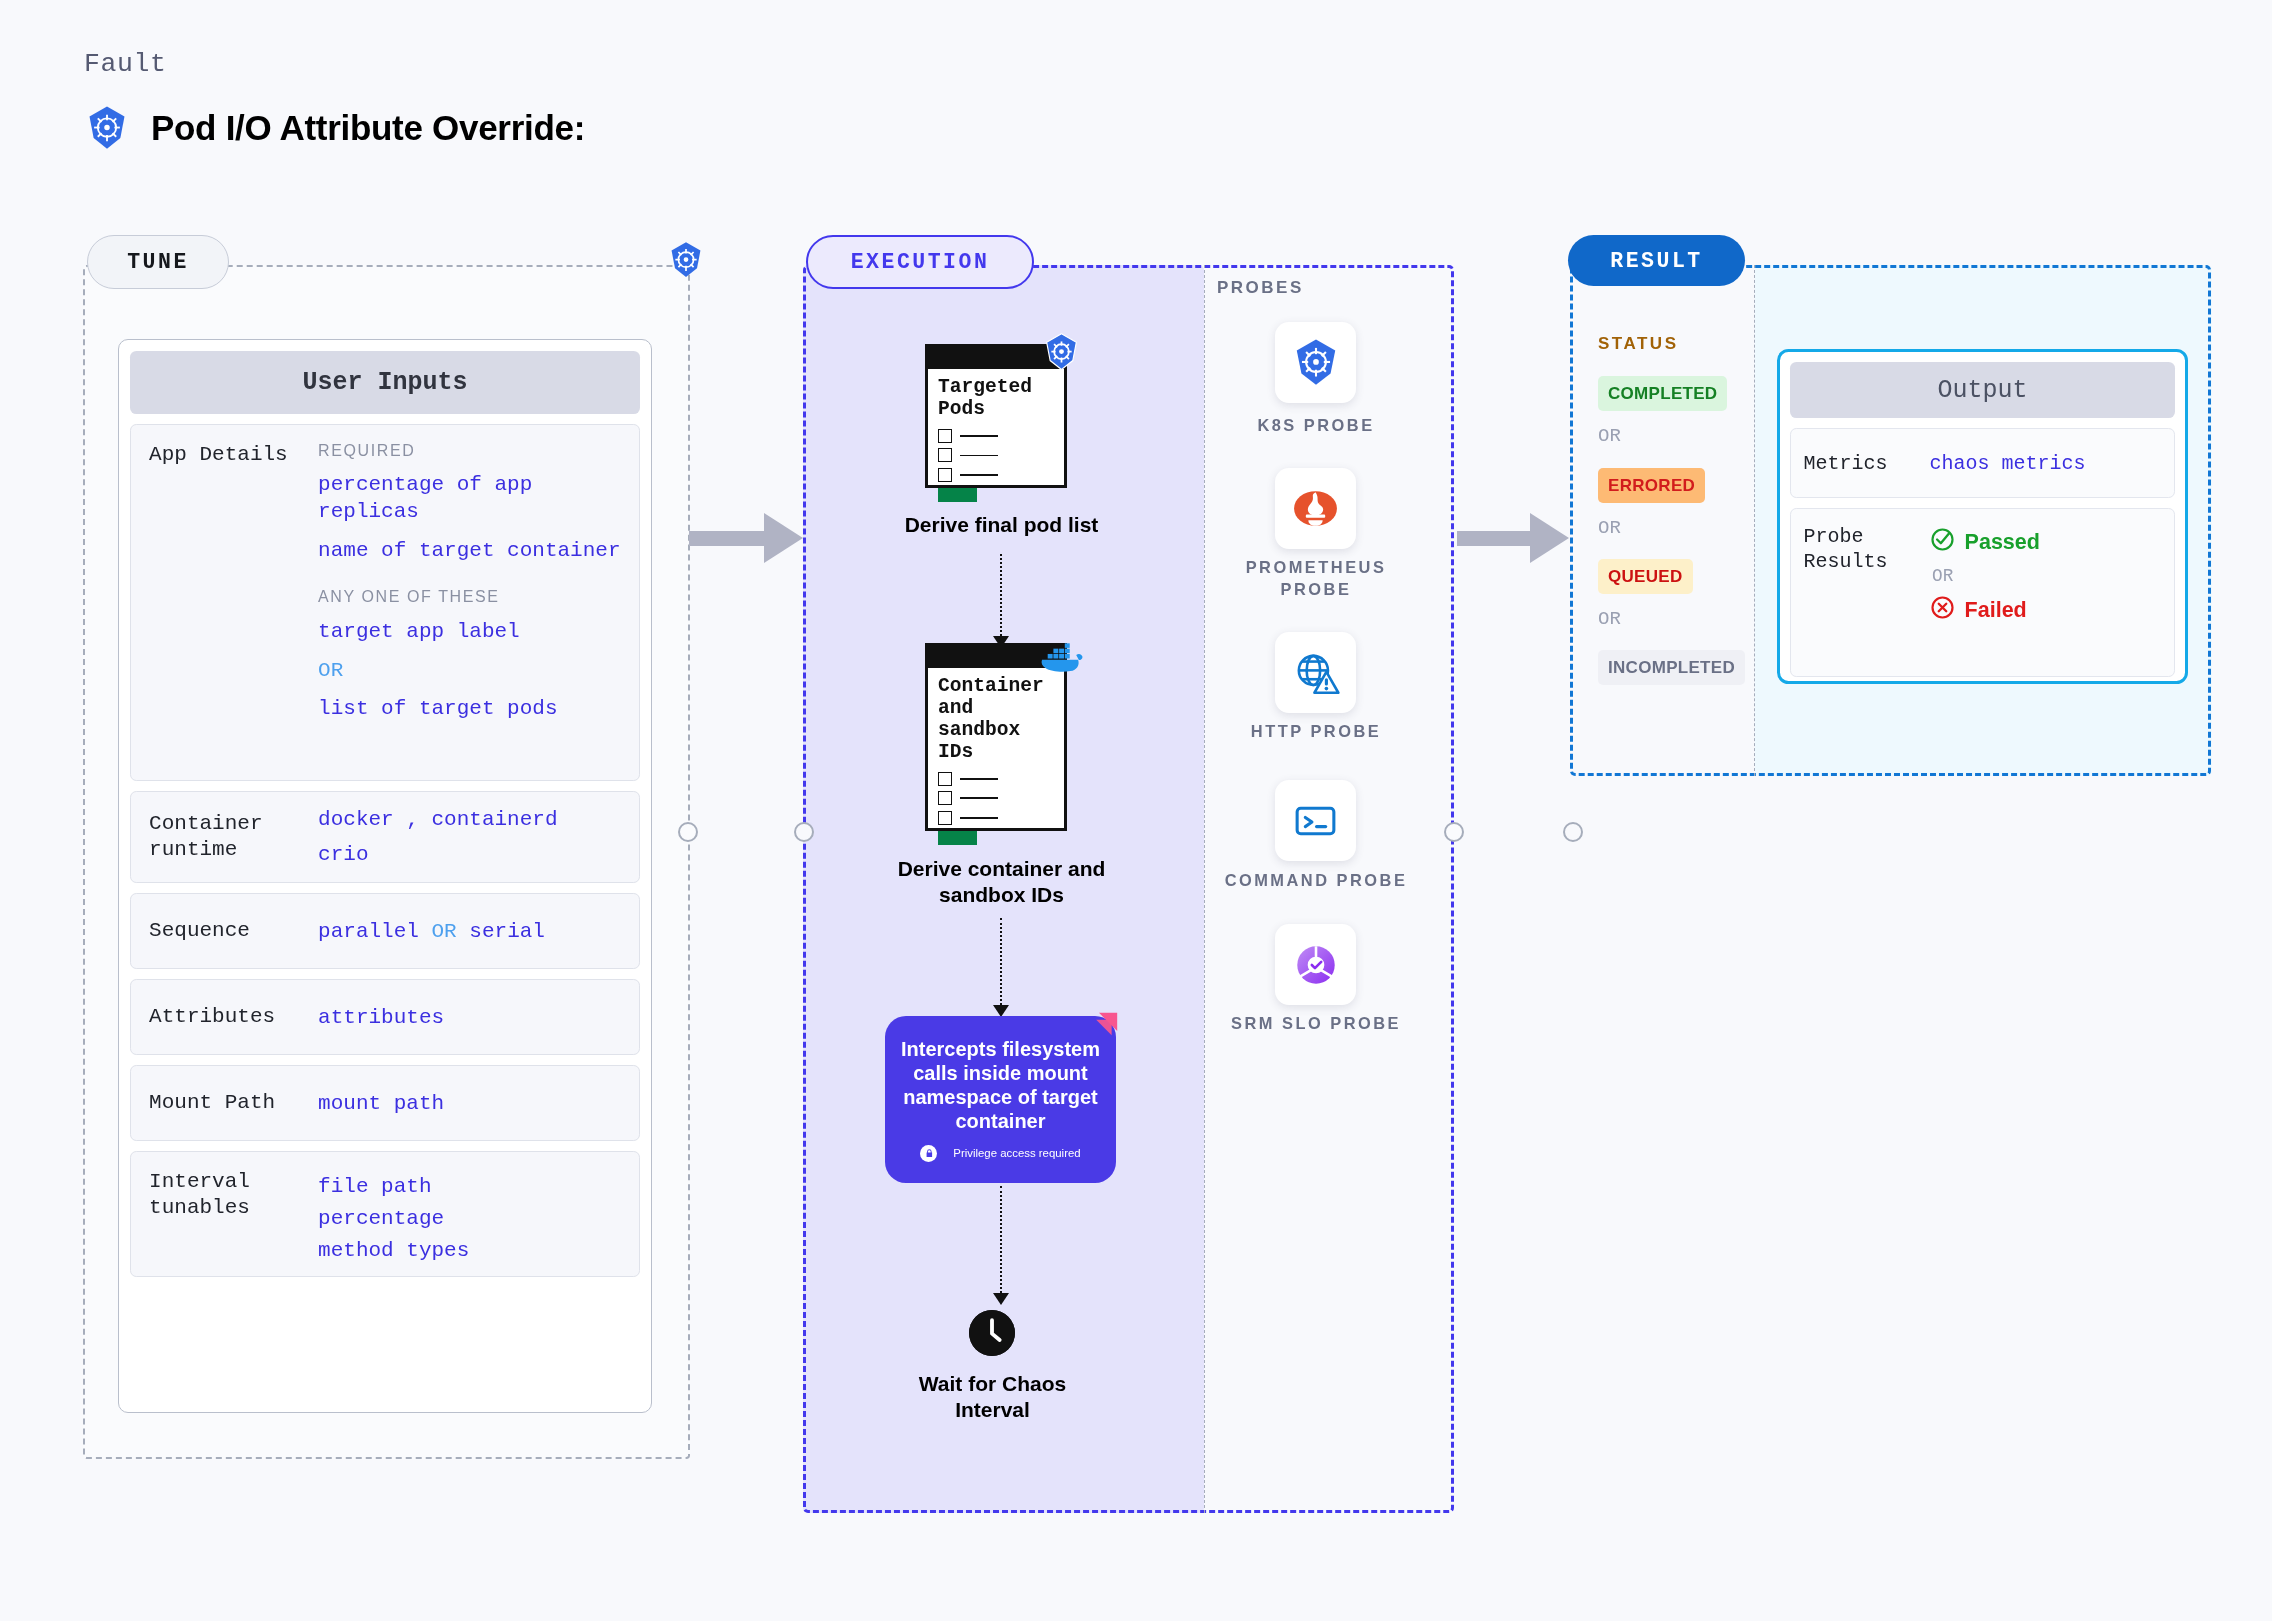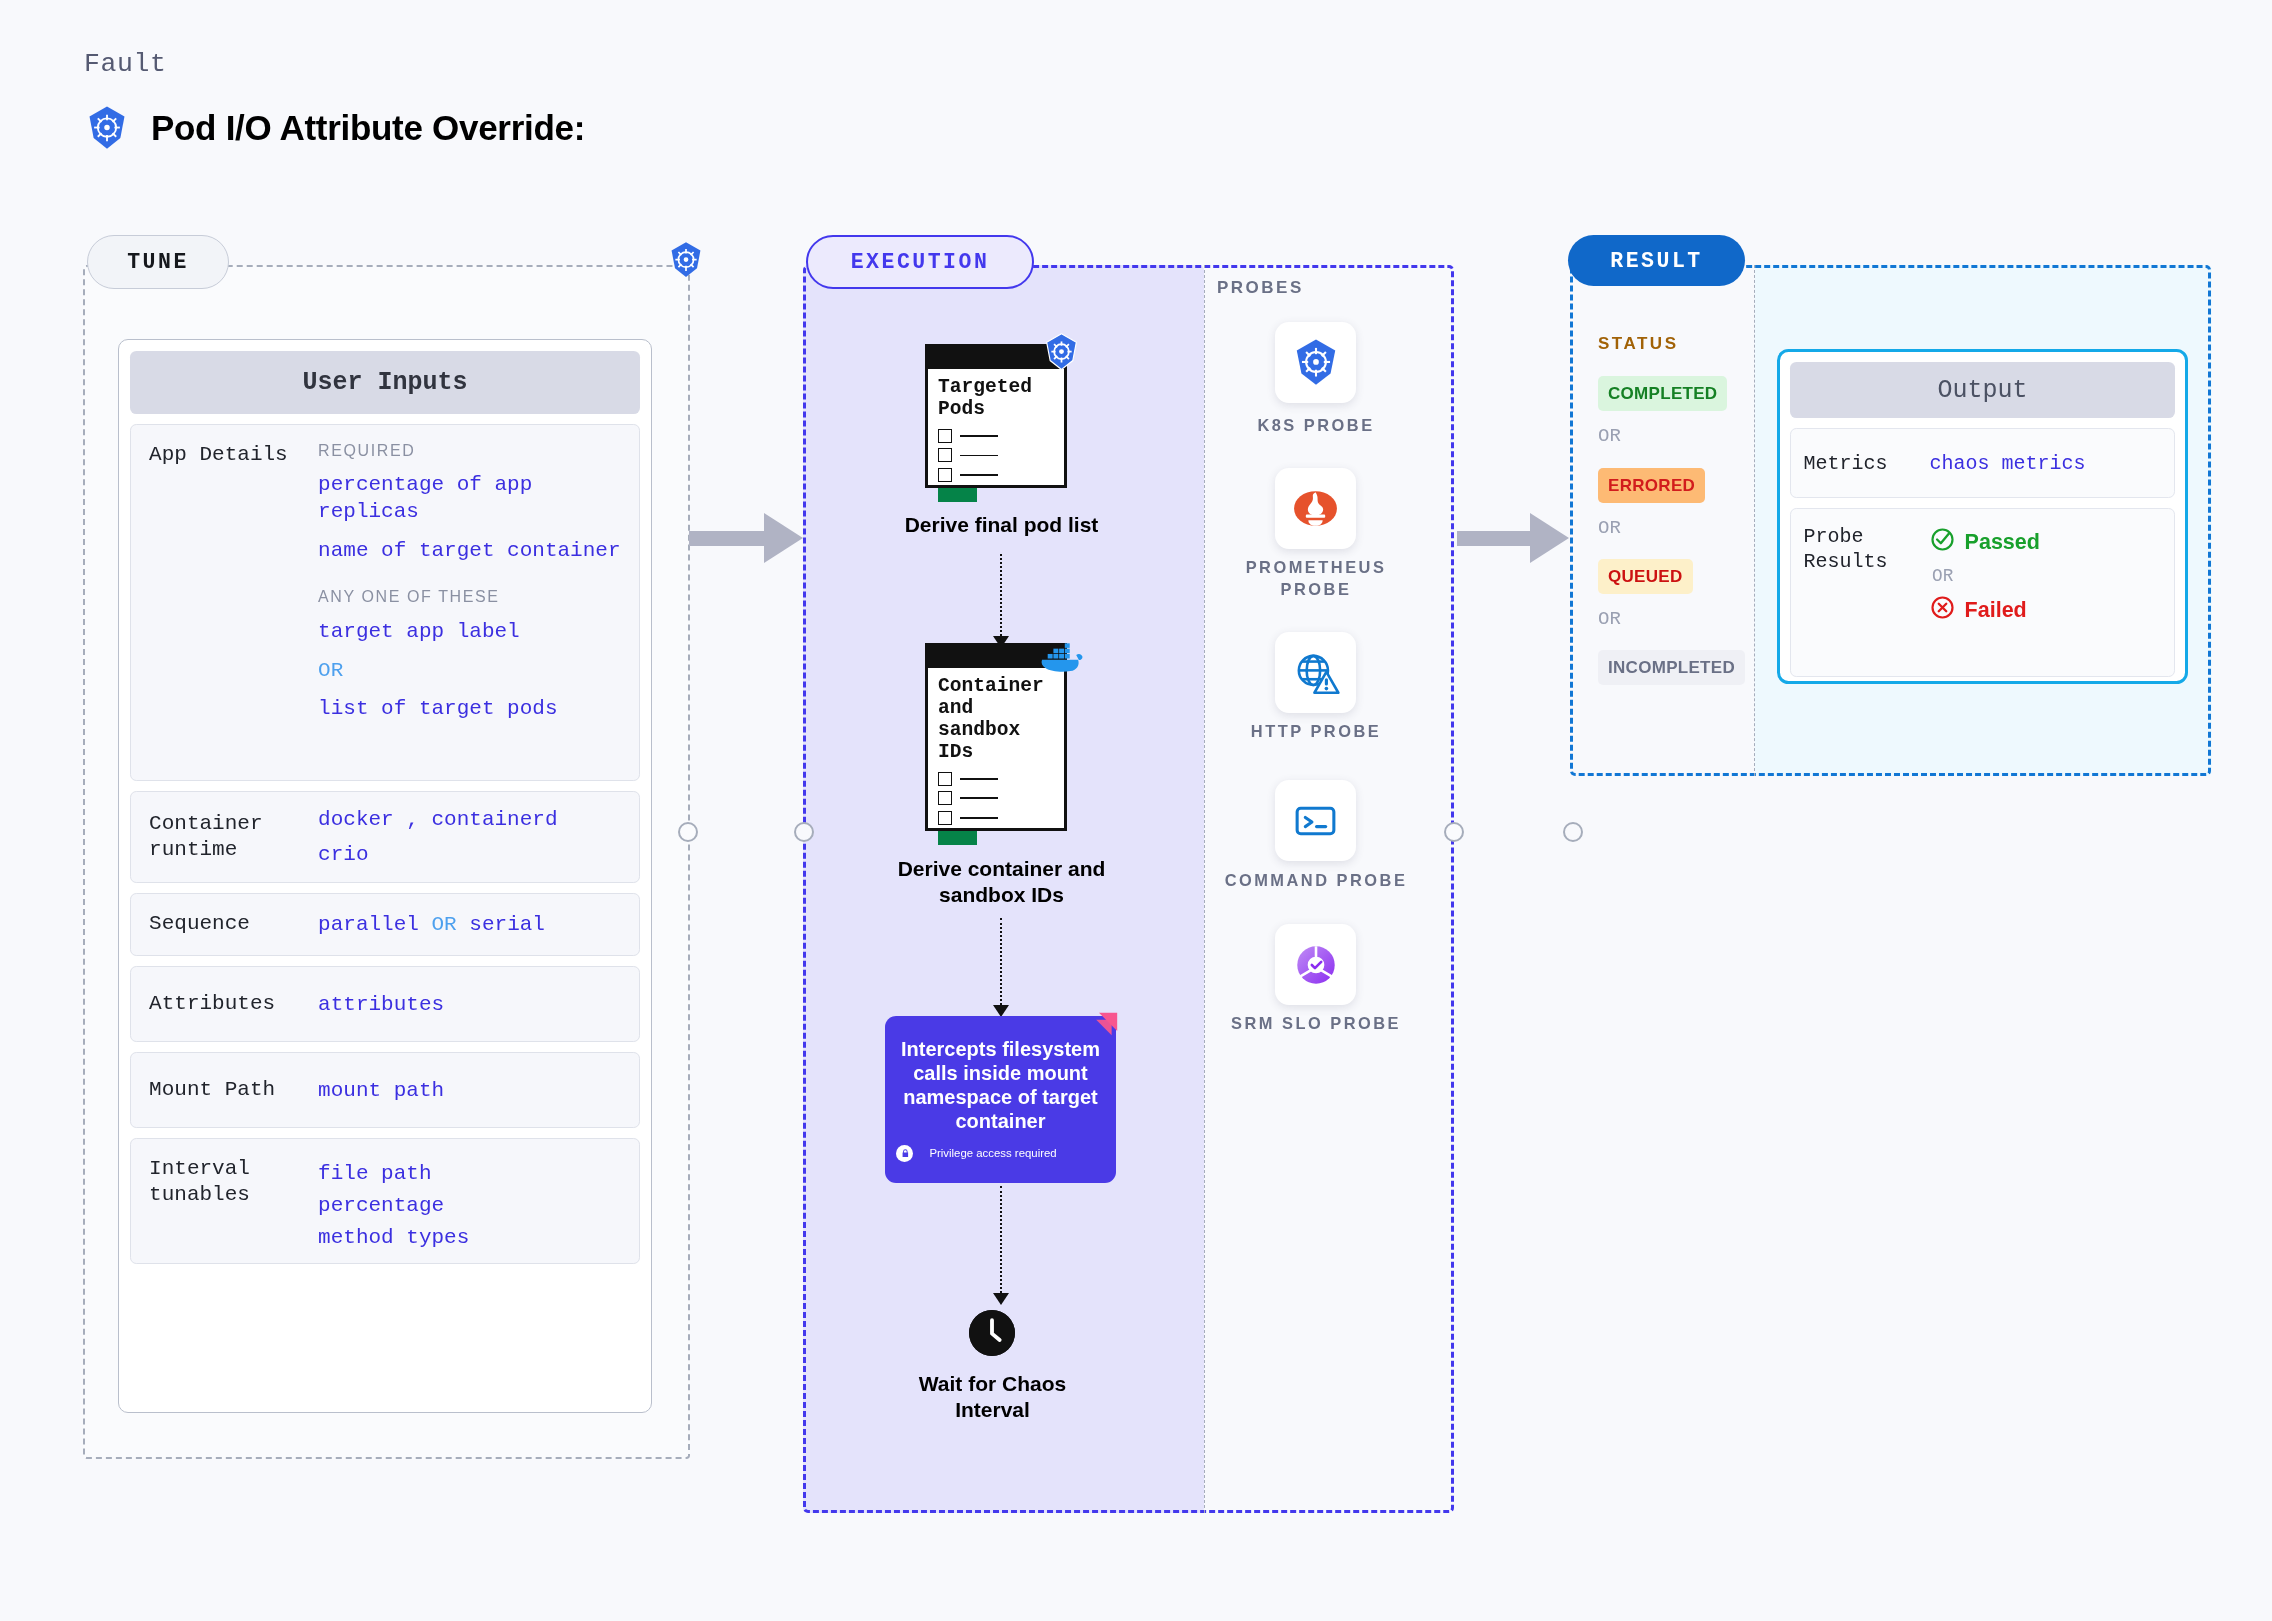--- a/index.html
+++ b/index.html
@@ -144,22 +144,22 @@
   }
   .vdash-head{
     position:absolute;width:0;height:0;
     border-left:8.2px solid transparent;border-right:8.2px solid transparent;
     border-top:12.6px solid #111;
   }
 
   
   #intercept{
     position:absolute;left:885px;top:1016px;width:231px;height:167px;
-    background:#4a3ae6;border-radius:11px;box-sizing:border-box;
-    display:flex;flex-direction:column;justify-content:center;
+    background:#4a3ae6;border-radius:21px;box-sizing:border-box;
+    display:flex;flex-direction:column;align-items:center;justify-content:center;
     padding:6.3px 11.4px;
   }
   #intercept .txt{
     color:#fff;font-weight:bold;font-size:20px;text-align:center;line-height:1.2;
   }
   #intercept .priv{
     margin-top:11.4px;display:flex;align-items:center;gap:16px;
     color:#fff;font-size:11.4px;
   }
   #intercept .lock{
@@ -308,21 +308,21 @@
 
   <div class="ui-row" style="height:92px;align-items:center;">
     <div class="ui-label">Container runtime</div>
     <div class="ui-vals">
       <div class="ui-val" style="margin-bottom:7.6px;">docker <span class="comma">,</span> containerd</div>
       <div class="ui-val tight">crio</div>
     </div>
   </div>
 
 
-  <div class="ui-row" style="height:63px;">
+  <div class="ui-row" style="height:76px;align-items:center;">
     <div class="ui-label">Sequence</div>
     <div class="ui-vals">
         <div class="ui-val tight">parallel <span class="or-blue">OR</span> serial</div>
       </div>
   </div>
 
   <div class="ui-row" style="height:76px;align-items:center;">
     <div class="ui-label">Attributes</div>
     <div class="ui-vals">
         <div class="ui-val tight" style="padding-left:-2.5px;">attributes</div>

